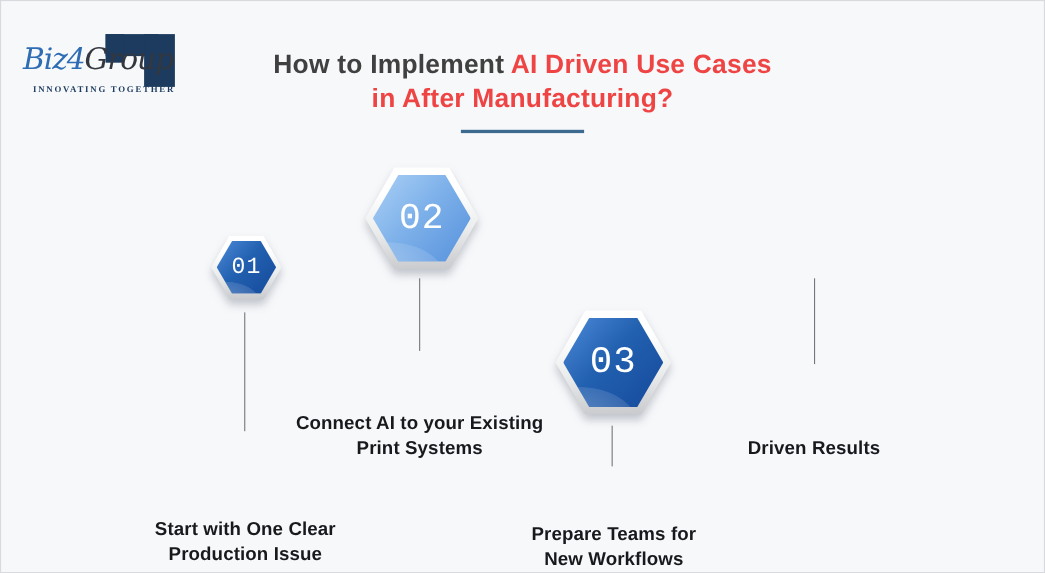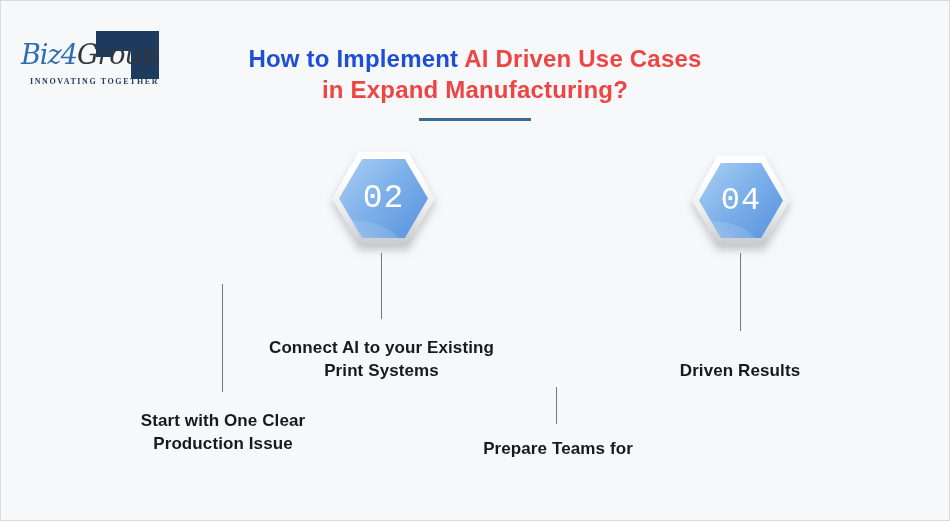--- a/index.html
+++ b/index.html
@@ -34,21 +34,21 @@
     color:#1d3b5e; white-space:nowrap;font-family:Liberation Serif, serif;
   }
 
   
   .title {
     position:absolute; left:0; right:0; top:42px;
     text-align:center;
     font-size:24px; font-weight:bold; line-height:31px;
     letter-spacing:0.2px;
   }
-  .title .t-dark   { color:#1d4ed8; }
+  .title .t-dark   { color:#404040; }
   .title .t-accent { color:#ef4444; }
   .title-underline {
     position:absolute; left:50%; top:117px; transform:translateX(-50%);
     width:112px; height:3px; background:#3d6b90;
   }
 
   
   .hex {
     position:absolute;
     filter:drop-shadow(0 5px 4px rgba(55,65,85,0.28));
@@ -72,86 +72,91 @@
       rgba(255,255,255,0) 45%);
   }
   .hex-dark  .hex-inner { background:linear-gradient(133deg,#4d8cd9 0%, #2260b0 45%, #164a9b 100%); }
   .hex-light .hex-inner { background:linear-gradient(133deg,#abd0f6 0%, #7fb2ea 45%, #5691dd 100%); }
 
   .connector { position:absolute; width:1px; background:#74777b; }
 
   .step-label {
     position:absolute; text-align:center;
     font-size:17px; font-weight:bold; color:#17191c;
-    line-height:22.5px; letter-spacing:0.1px;
+    line-height:22.5px; letter-spacing:0.1px;margin-top:37px;
   }
 
   
   .hex-1 { left:191px; top:213px; width:64px;  height:58px; }
   .hex-1 .hex-inner { inset:5px; font-size:21px; }
   .hex-2 { left:331px; top:151px; width:103px; height:93px; }
   .hex-2 .hex-inner { font-size:33px; }
   .hex-3 { left:504px; top:281px; width:105px; height:95px; }
   .hex-3 .hex-inner { font-size:34px; }
   .hex-4 { left:691px; top:155px; width:98px;  height:89px; }
   .hex-4 .hex-inner { font-size:32px; }
 
   .line-1 { left:221px; top:283px; height:108px; }
   .line-2 { left:380px; top:252px; height:66px; }
   .line-3 { left:555px; top:386px; height:37px; }
   .line-4 { left:739px; top:252px; height:78px; }
 
-  .label-1 { left:100px; top:409px; width:244px; }
+  .label-1 { left:100px; top:432px; width:244px; }
   .label-2 { left:258px; top:336px; width:245px; }
   .label-3 { left:437px; top:437px; width:240px; }
   .label-4 { left:619px; top:336px; width:240px; }
 </style>
 </head>
 <body>
 
 <div class="canvas">
 
   <div class="logo">
     <div class="bracket-top"></div>
     <div class="bracket-stub"></div>
     <div class="bracket-right"></div>
     <div class="brand"><span class="b-blue">Biz4</span><span class="b-dark">Group</span></div>
     <div class="tagline">INNOVATING TOGETHER</div>
   </div>
 
   <div class="title">
     <span class="t-dark">How to Implement </span><span class="t-accent">AI Driven Use Cases</span><br>
-    <span class="t-accent">in Expand Manufacturing?</span>
+    <span class="t-accent">in After Manufacturing?</span>
   </div>
   <div class="title-underline"></div>
 
+  <div class="hex hex-1 hex-dark">
+    <div class="hex-outer"></div>
+    <div class="hex-inner">01</div>
+  </div>
   <div class="connector line-1"></div>
   <div class="step-label label-1">
     <span>Start with One Clear</span><br>
     <span>Production Issue</span>
   </div>
 
   <div class="hex hex-2 hex-light">
     <div class="hex-outer"></div>
     <div class="hex-inner">02</div>
   </div>
   <div class="connector line-2"></div>
   <div class="step-label label-2">
     <span>Connect AI to your Existing</span><br>
     <span>Print Systems</span>
   </div>
 
+  <div class="hex hex-3 hex-dark">
+    <div class="hex-outer"></div>
+    <div class="hex-inner">03</div>
+  </div>
   <div class="connector line-3"></div>
   <div class="step-label label-3">
     <span>Prepare Teams for</span><br>
+    <span>New Workflows</span>
   </div>
 
-  <div class="hex hex-4 hex-light">
-    <div class="hex-outer"></div>
-    <div class="hex-inner">04</div>
-  </div>
   <div class="connector line-4"></div>
   <div class="step-label label-4">
     <br>
     <span>Driven Results</span>
   </div>
 
 </div>
 
 </body></html>

